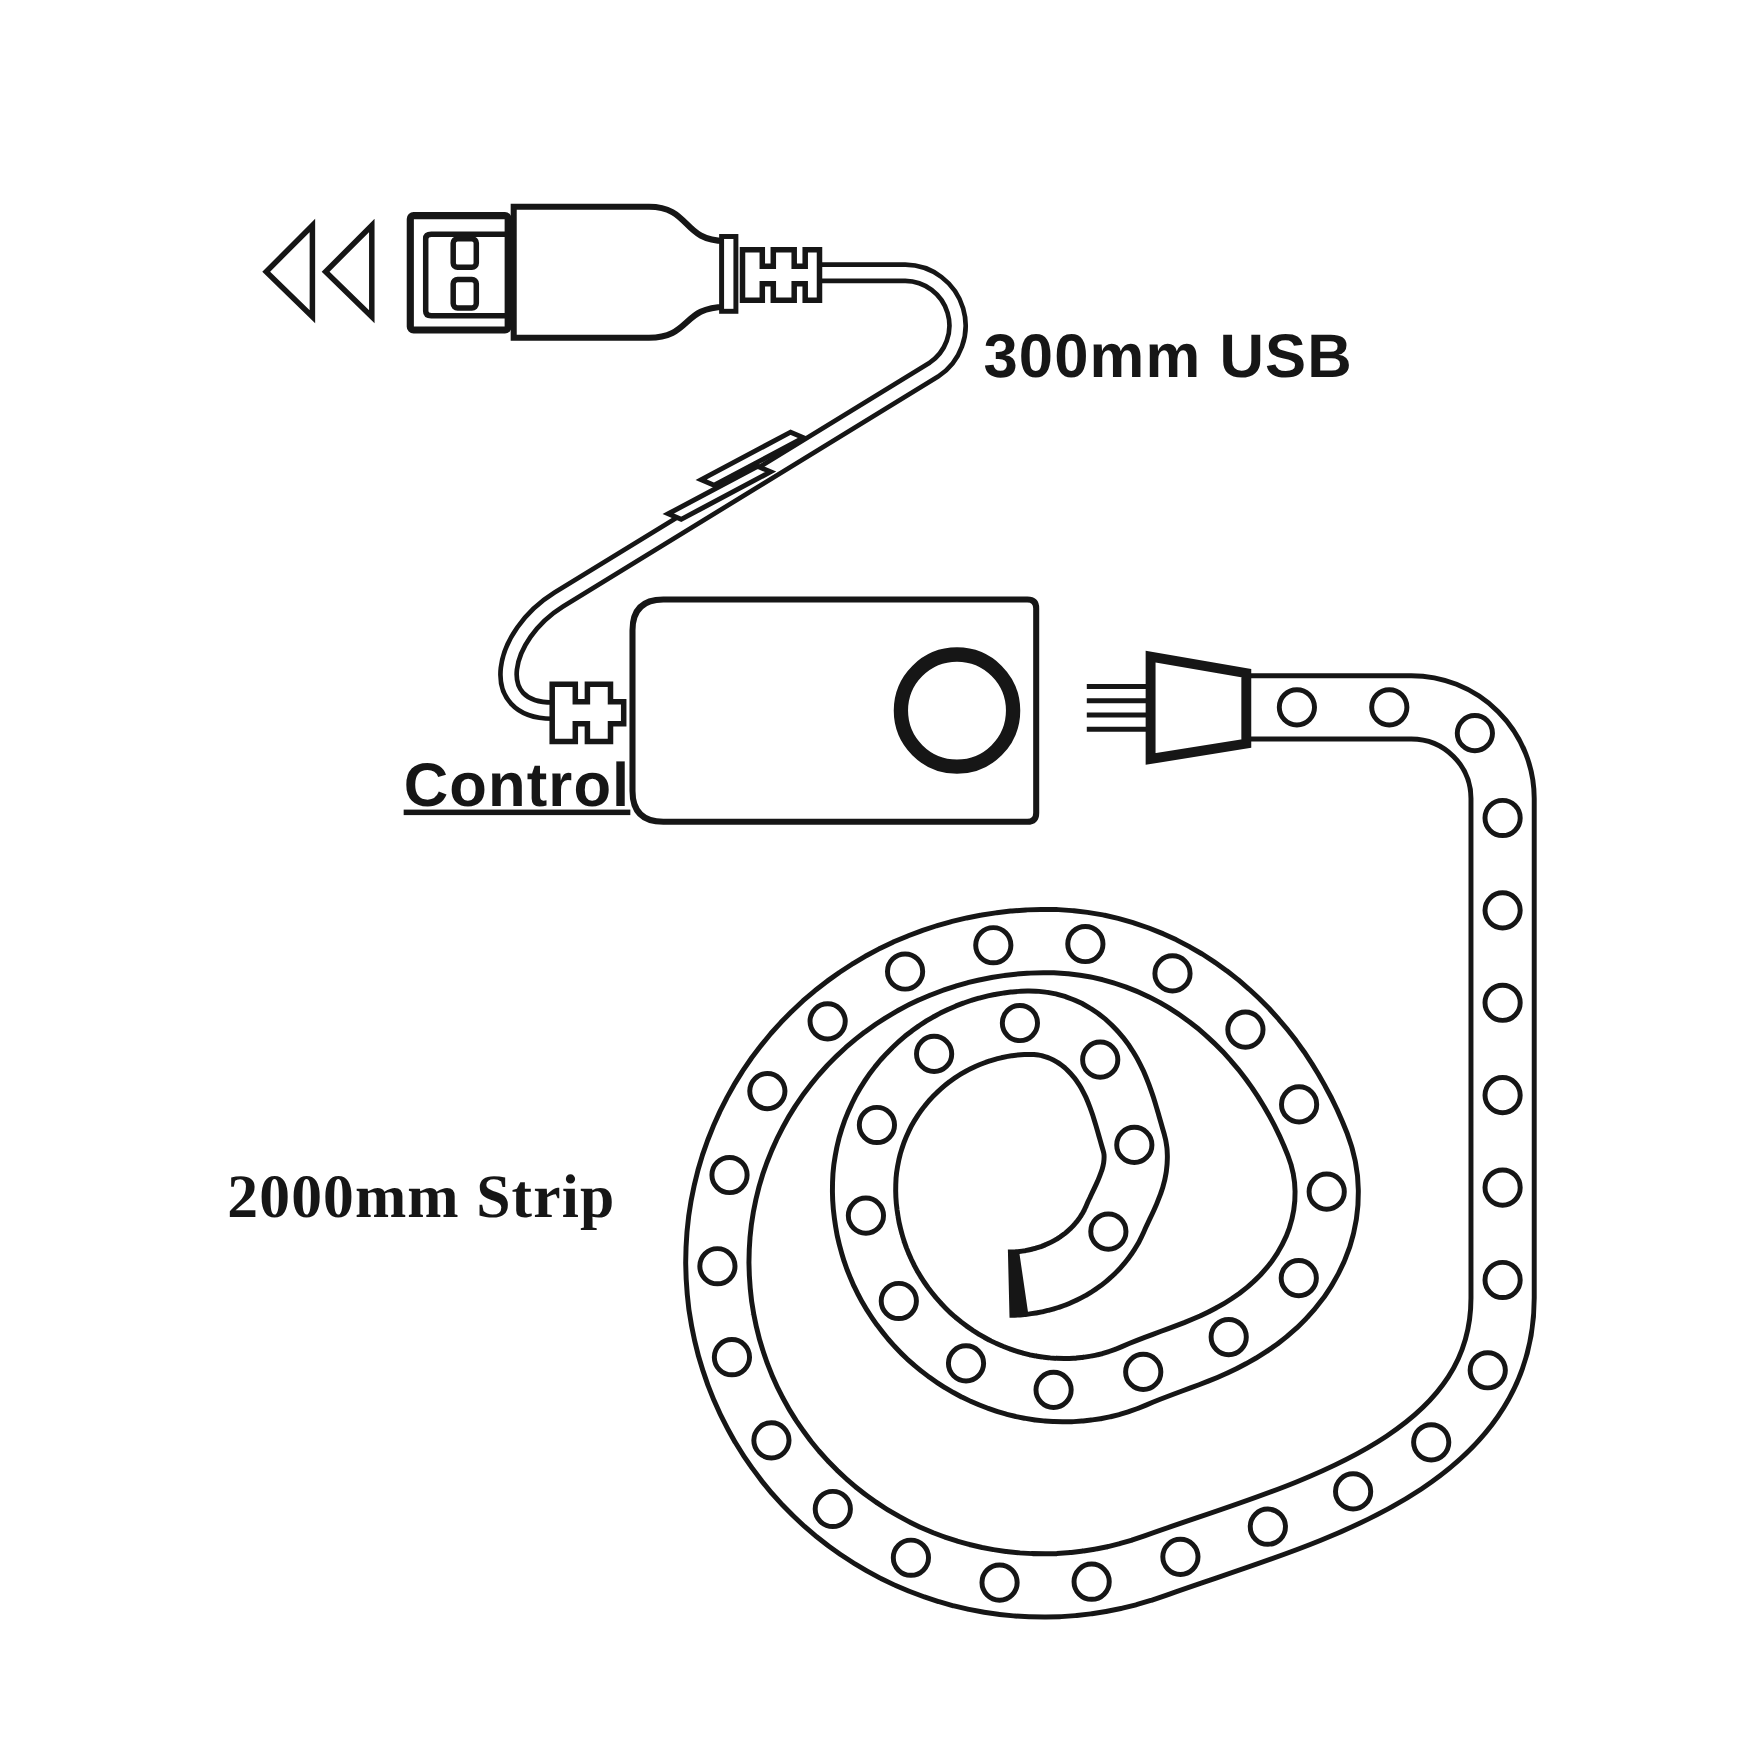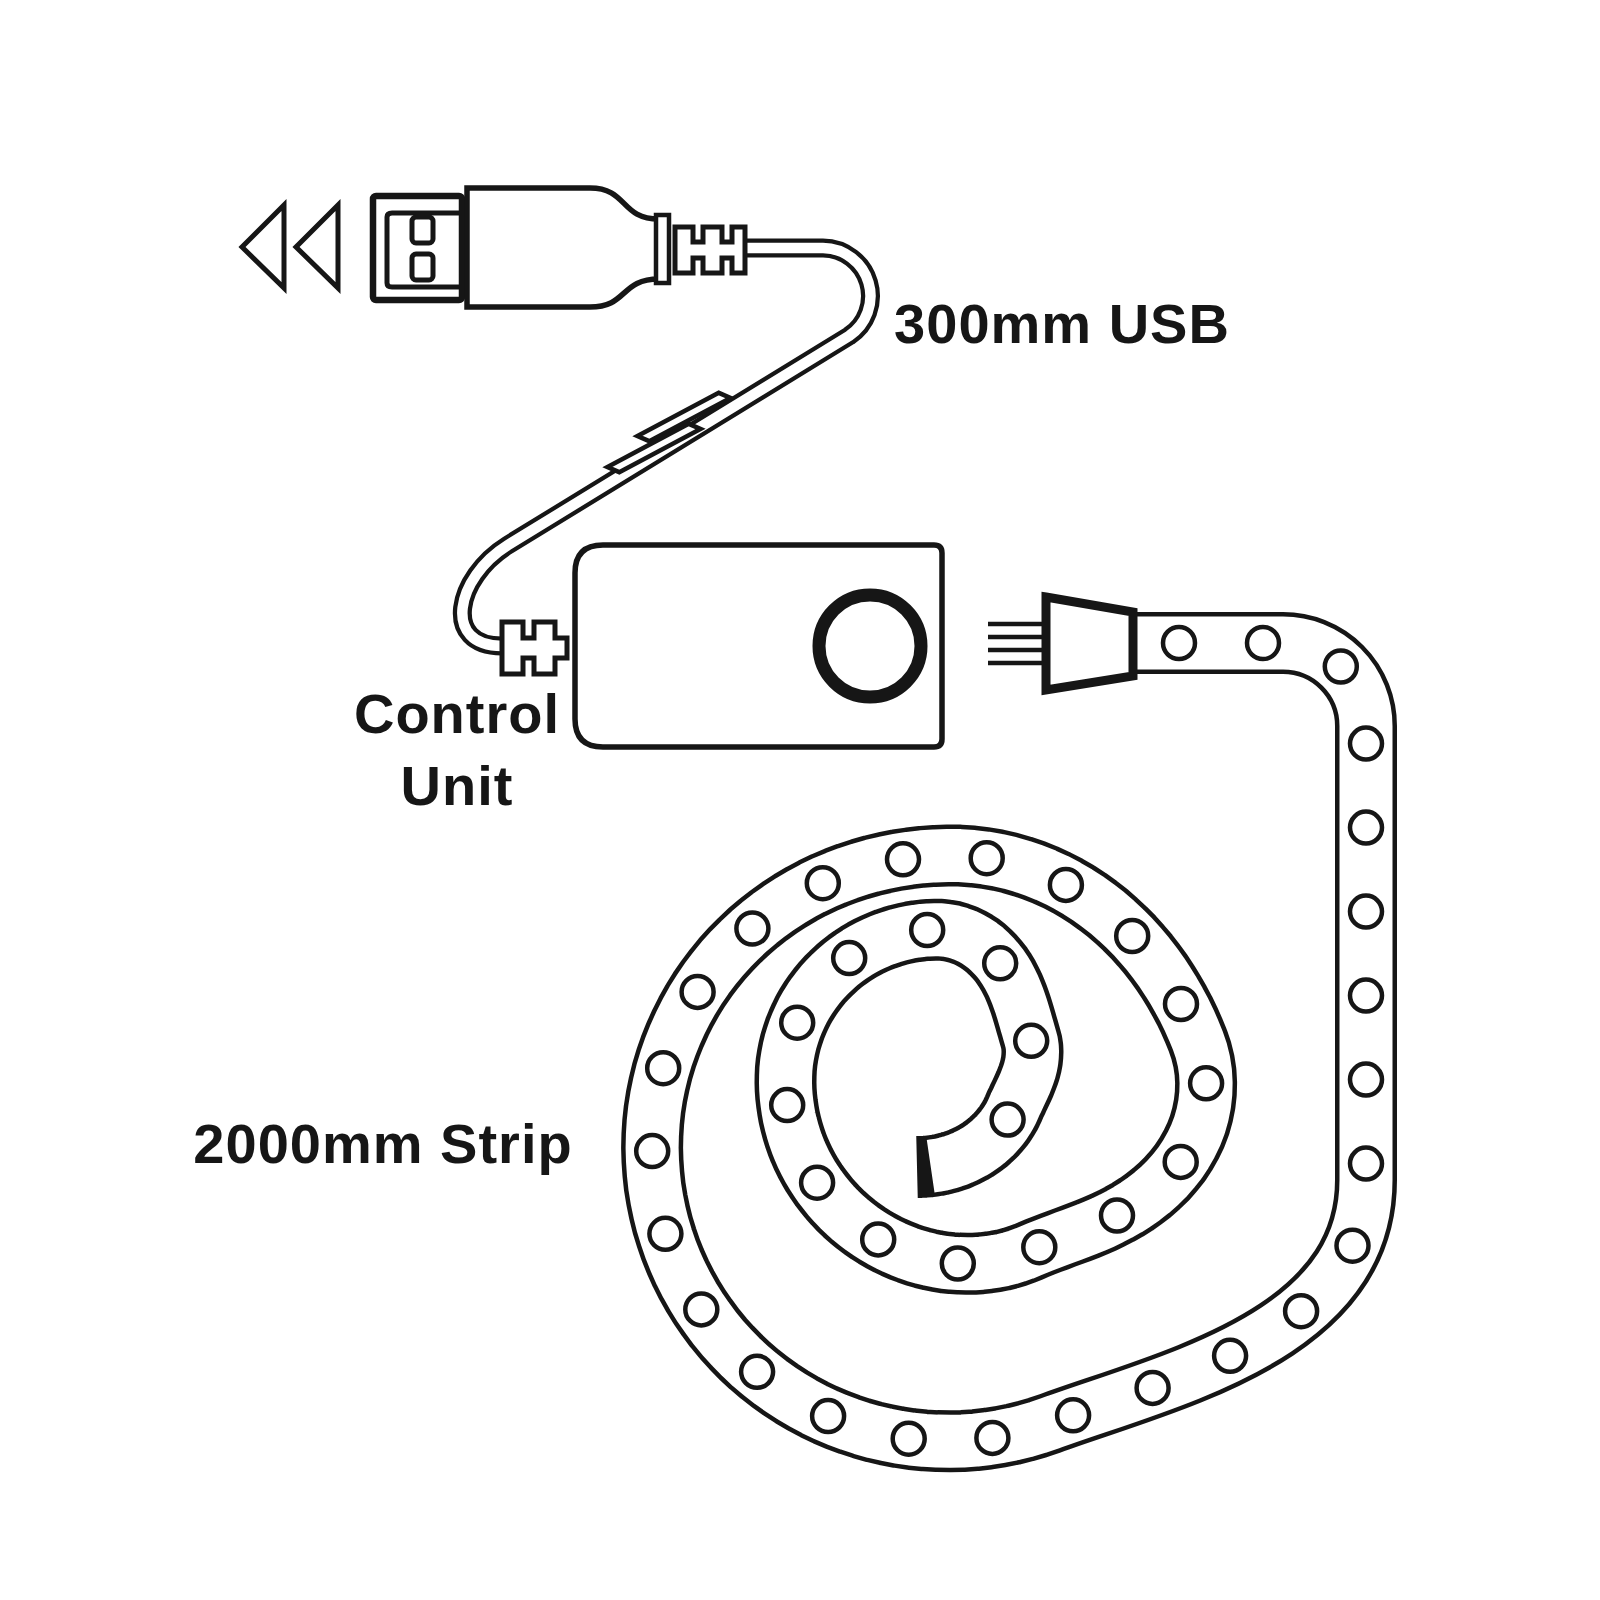--- a/index.html
+++ b/index.html
@@ -120,22 +120,21 @@
     <g>
       <path class="ln fn" d="M988,624 H1046 M988,637 H1046 M988,650 H1046 M988,663 H1046" stroke-width="4.5"></path>
       <path class="ln fw" d="M1046,597 L1133,612 L1133,676 L1046,690 Z" stroke-width="9" stroke-linejoin="miter"></path>
     </g>
   </svg>
 
   <div class="diagram-label" style="left:1062px; top:288px;">
     <div>300mm USB</div>
   </div>
 
-  <div class="diagram-label" style="left:457px; top:678px;">
+  <div class="diagram-label" style="left:470px; top:678px;text-decoration:underline;">
     <div>Control</div>
-    <div>Unit</div>
   </div>
 
-  <div class="diagram-label" style="left:383px; top:1108px;">
+  <div class="diagram-label" style="left:383px; top:1052px;font-family:Liberation Serif, serif;">
     <div>2000mm Strip</div>
   </div>
 
 </div>
 
 </body></html>

